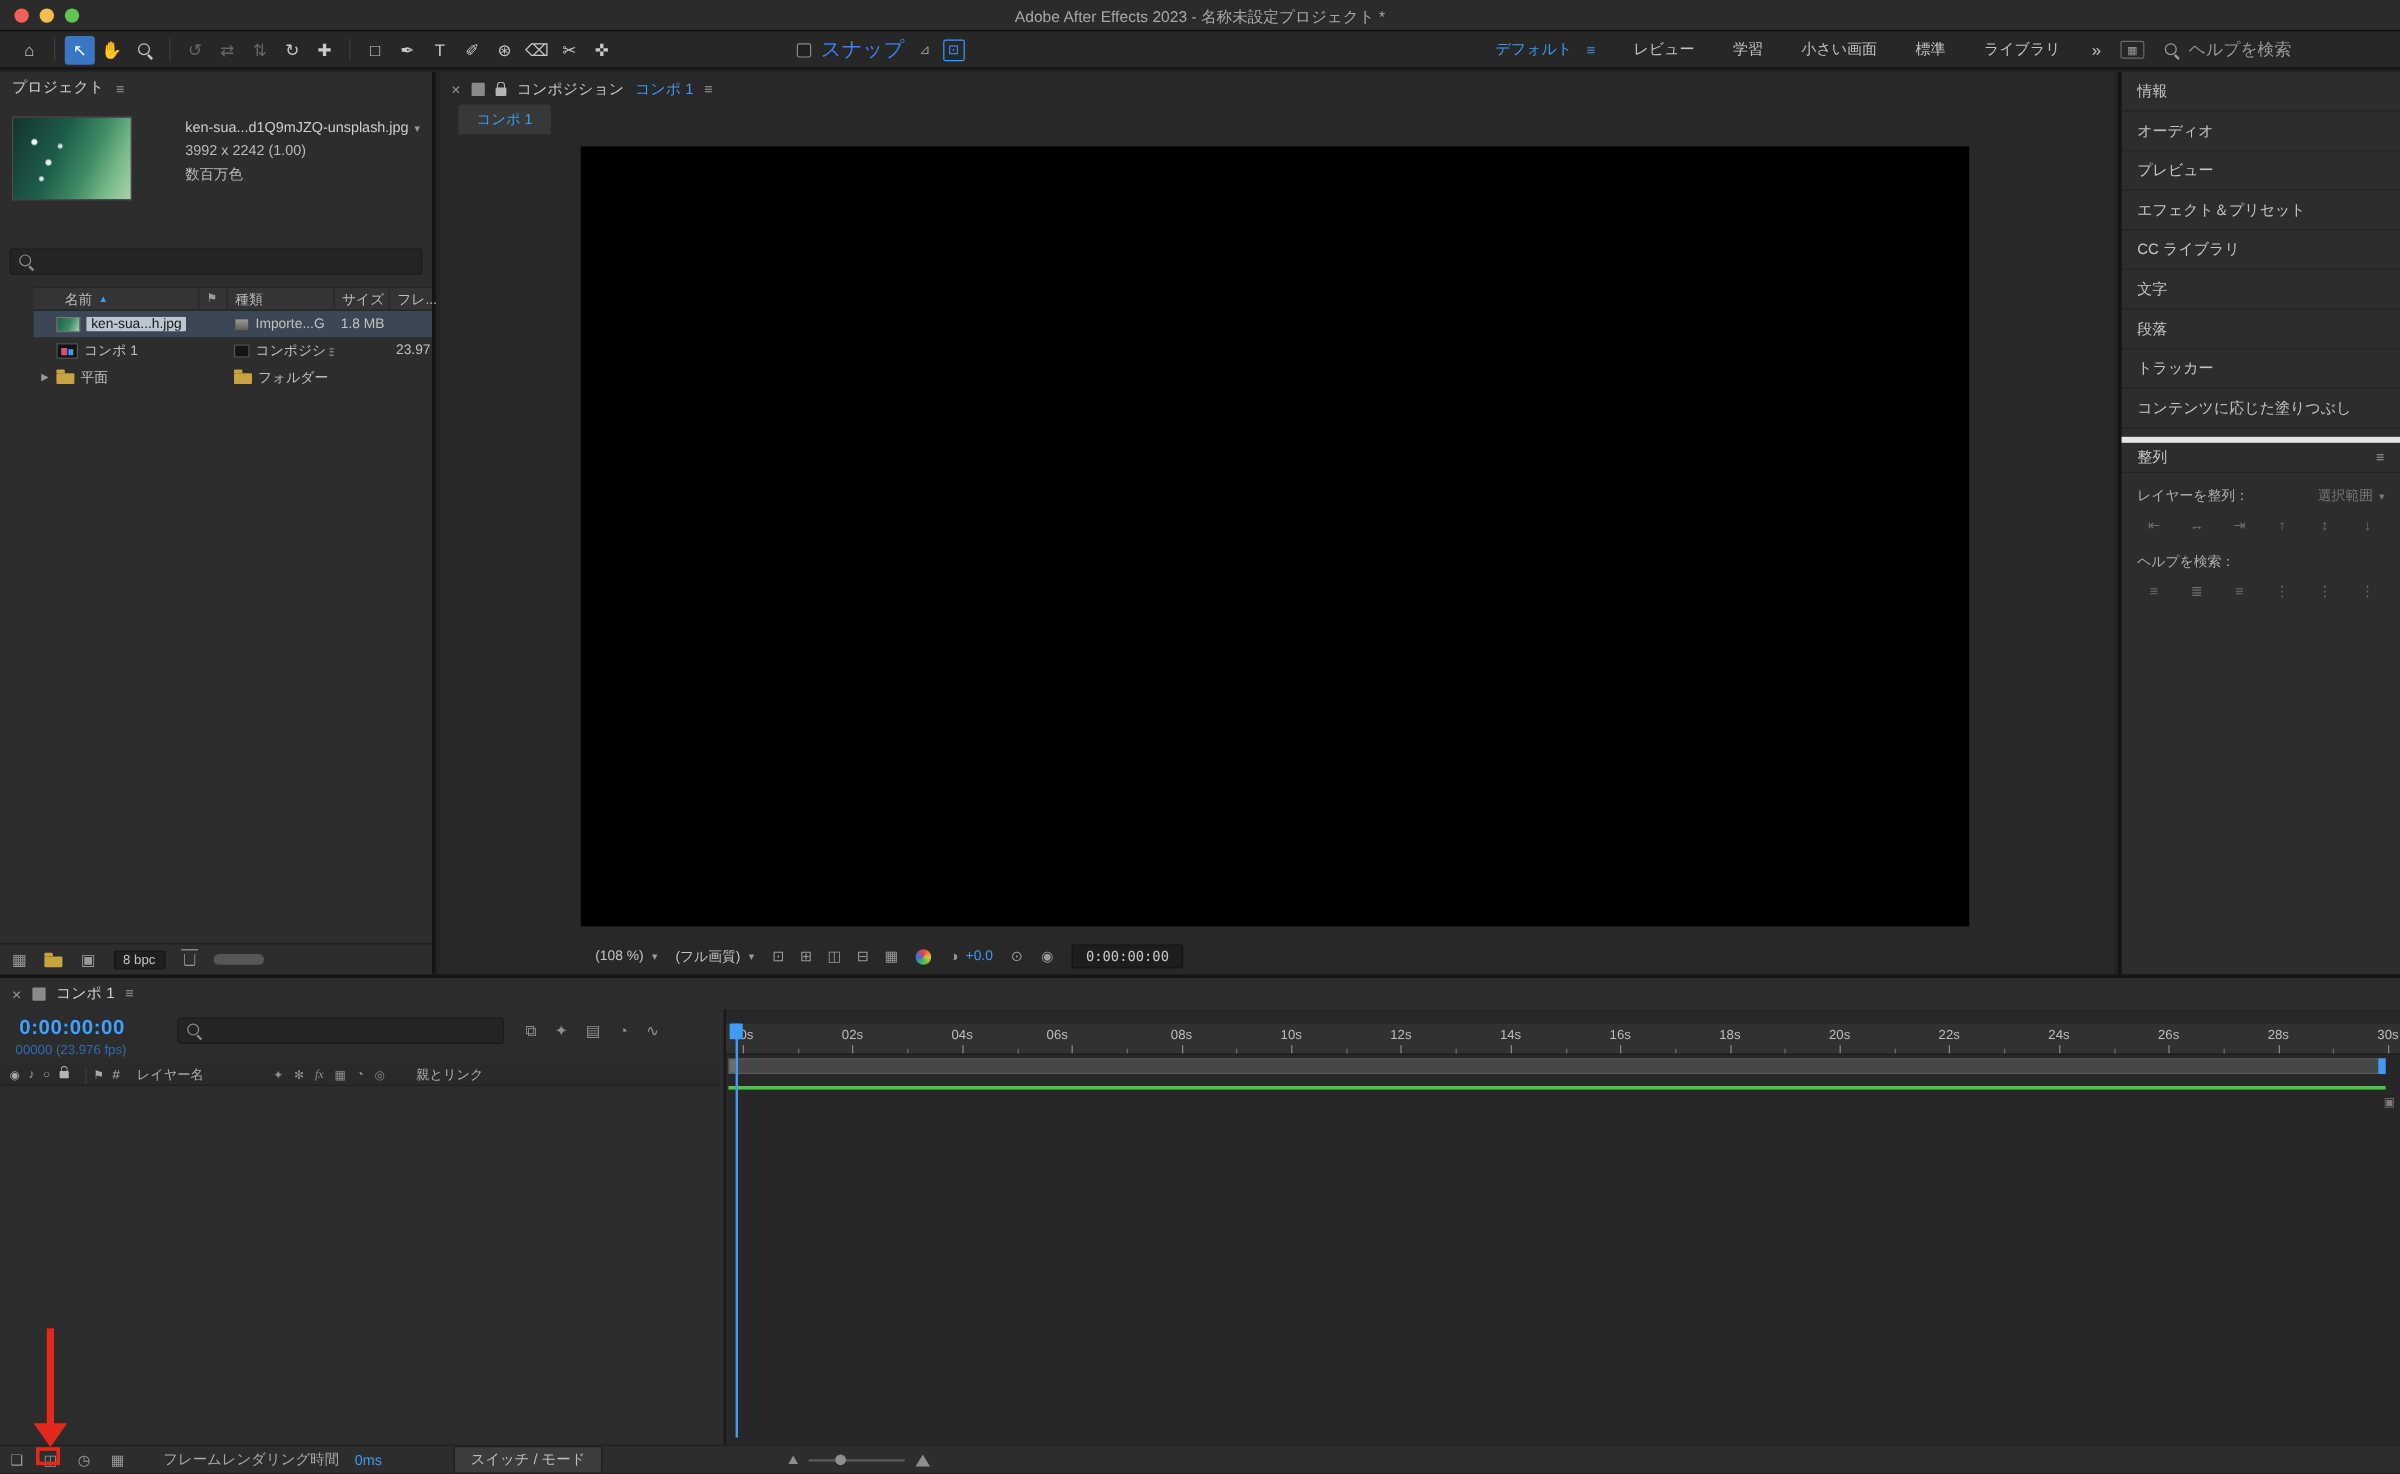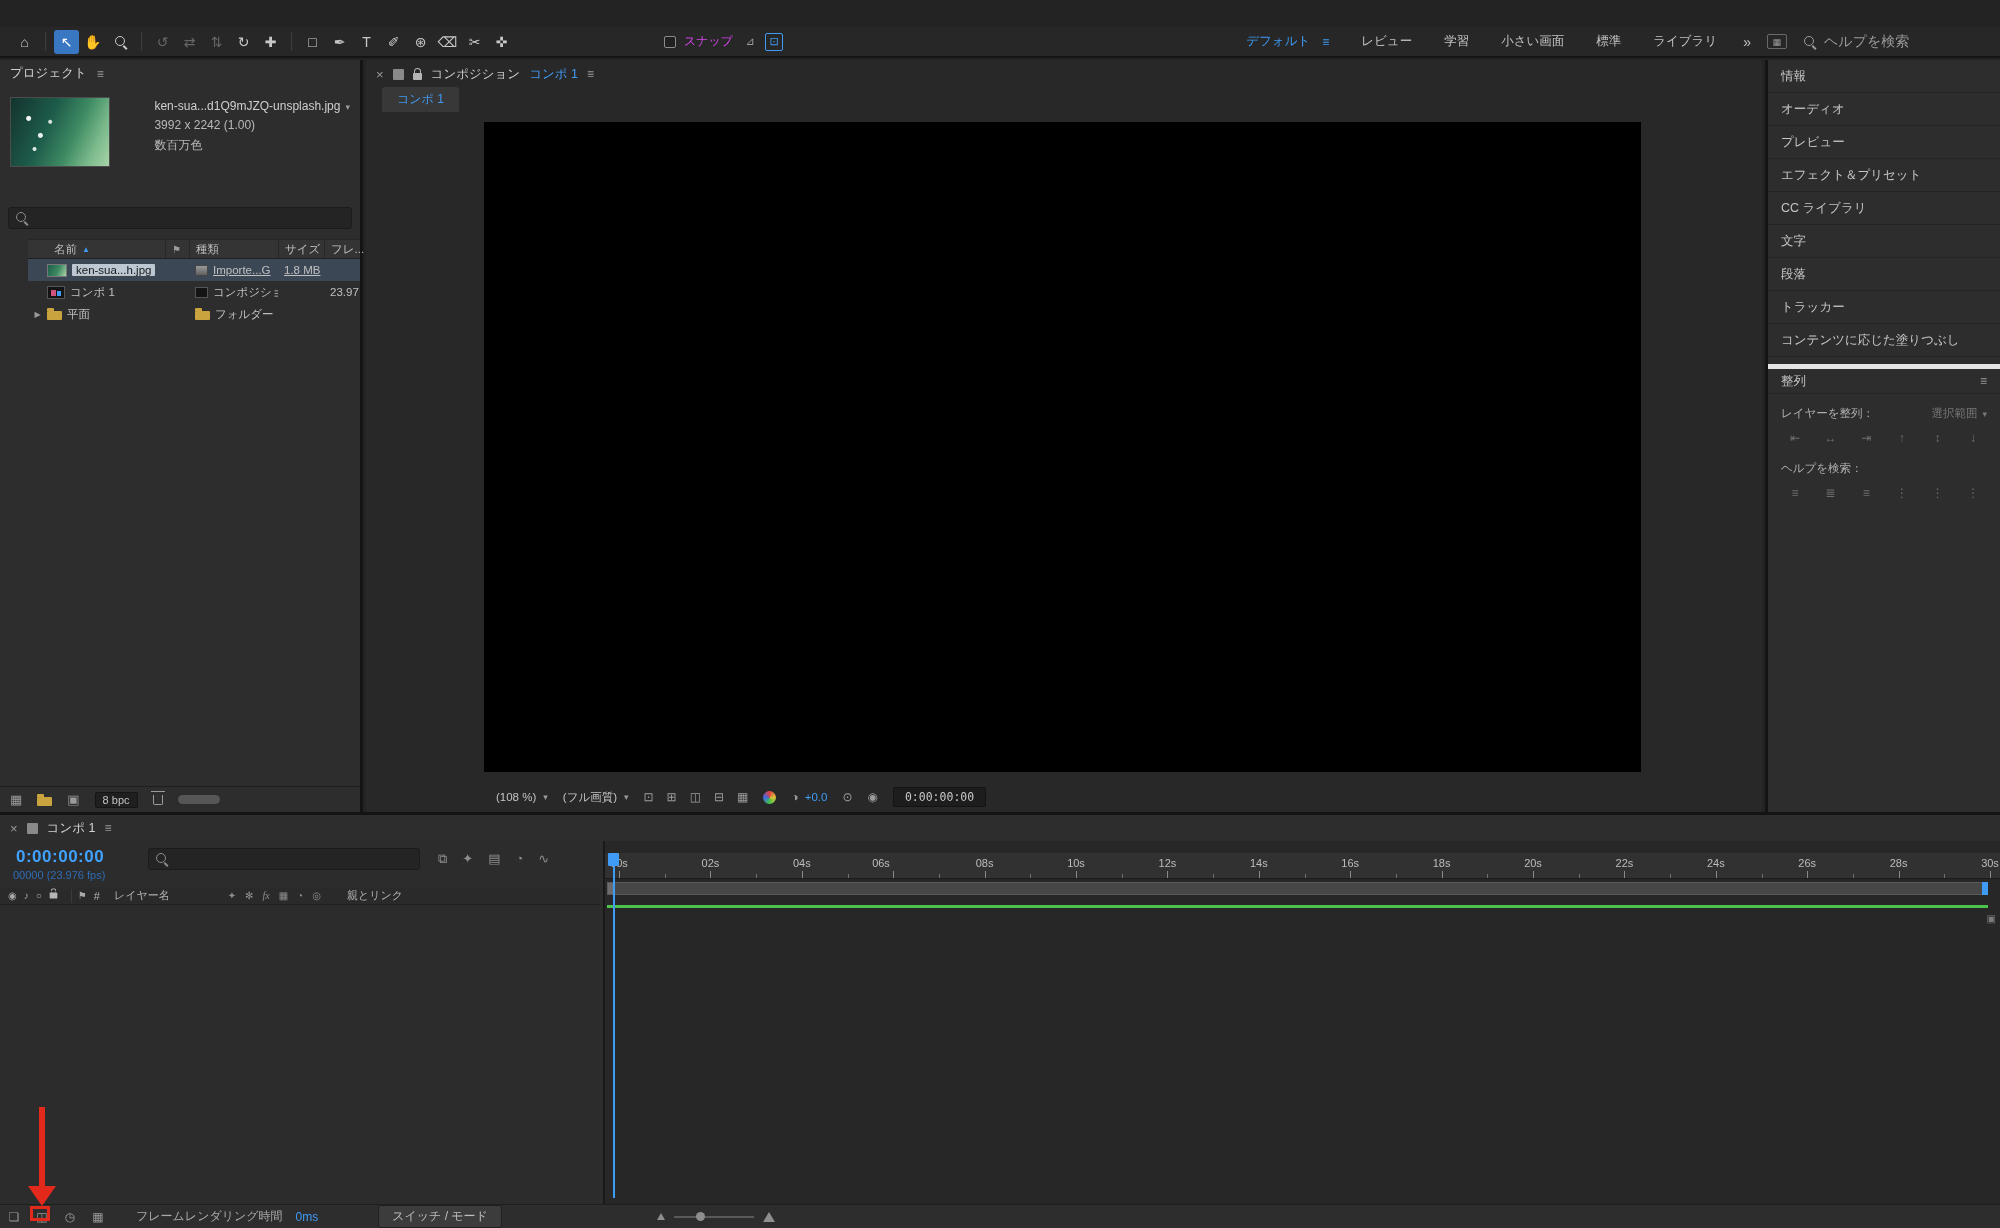--- a/index.html
+++ b/index.html
@@ -20,21 +20,21 @@
   .tools { display:flex; align-items:center; gap:2px; }
   .tool { width:25px; height:24px; display:flex; align-items:center; justify-content:center; font-size:14px; color:#c9c9c9; border-radius:3px; }
   .tool.selected { background:#3a77c2; color:#fff; }
   .tool.dim { color:#666; }
   .tool-sep { width:1px; height:19px; background:#3d3d3d; margin:0 6px; }
   .magicon { position:relative; width:14px; height:14px; display:inline-block; }
   .magicon::before { content:""; position:absolute; left:1px; top:1px; width:8px; height:8px; border:1.6px solid currentColor; border-radius:50%; }
   .magicon::after { content:""; position:absolute; left:10px; top:10px; width:5px; height:1.6px; background:currentColor; transform:rotate(45deg); transform-origin:0 0; }
   .snap-group { display:flex; align-items:center; gap:8px; margin-left:150px; }
   .checkbox { width:12px; height:12px; border:1px solid #8b8b8b; border-radius:2px; background:#202020; }
-  .snap-label { font-size:12px; color:#d946ef; }
+  .snap-label { font-size:17px; color:#3b82f6; }
   .snap-mini { width:18px; height:18px; display:flex; align-items:center; justify-content:center; color:#9b9b9b; font-size:11px; }
   .snap-mini.blue { border:1px solid #3f9bf5; color:#3f9bf5; border-radius:2px; }
   .workspaces { display:flex; align-items:center; gap:32px; margin-left:auto; }
   .ws { font-size:12.5px; color:#c3c3c3; white-space:nowrap; }
   .ws.active { color:#3f9bf5; }
   .ws-menu { color:#3f9bf5; font-size:12px; margin-left:-20px; }
   .overflow-btn { margin-left:26px; color:#c3c3c3; font-size:14px; }
   .ws-grid { margin:0 16px; width:20px; height:15px; border:1px solid #6a6a6a; border-radius:2px; display:flex; align-items:center; justify-content:center; font-size:9px; color:#9b9b9b; }
   .help-search { display:flex; align-items:center; gap:7px; color:#9a9a9a; font-size:14px; width:185px; }
   
@@ -58,21 +58,21 @@
   .depth { margin-top:2px; }
   .proj-search { margin:40px 8px 0 8px; height:22px; background:#242424; border:1px solid #1b1b1b; border-radius:3px; display:flex; align-items:center; padding:0 6px; color:#8c8c8c; }
   .proj-table { margin-top:10px;padding-left:28px; }
   .pgrid { display:grid; grid-template-columns:137px 24px 89px 46px 46px 1fr; align-items:center; }
   .proj-header { height:20px; background:#343434; border-top:1px solid #262626; border-bottom:1px solid #1f1f1f; font-size:11.5px; color:#bdbdbd; }
   .proj-header .cell { display:flex; align-items:center; gap:5px; height:100%; padding-left:6px; border-left:1px solid #272727; }
   .proj-header .cell.first { border-left:none; padding-left:26px; }
   .sort-tri { color:#3f9bf5; font-size:8px; }
   .tag-glyph { color:#9b9b9b; font-size:10px; }
   .proj-row { height:22px; font-size:11.5px; color:#c0c0c0; }
-  .proj-row.selected { background:#3b4754;text-decoration:underline; }
+  .proj-row.selected { background:#3b4754; }
   .name-cell { display:flex; align-items:center; gap:5px; padding-left:5px; overflow:hidden; }
   .twirl { width:9px; color:#9a9a9a; font-size:8px; text-align:center; flex:none; }
   .mini-thumb { flex:none; width:20px; height:13px; border:1px solid #777; background:linear-gradient(115deg,#1d5c4a 0%,#3e8a63 55%,#a8d4a8 100%); }
   .comp-mini { flex:none; width:18px; height:13px; background:#141414; border:1px solid #555; position:relative; }
   .comp-mini::before { content:""; position:absolute; left:3px; top:3px; width:5px; height:6px; background:#d0527f; }
   .comp-mini::after { content:""; position:absolute; right:3px; top:4px; width:4px; height:5px; background:#3f9bf5; }
   .folder-icon { flex:none; width:15px; height:9px; background:#c9a43e; border-radius:1px; position:relative; margin-top:3px; }
   .folder-icon::before { content:""; position:absolute; top:-3px; left:0; width:7px; height:3px; background:#c9a43e; border-radius:1px 1px 0 0; }
   .sel-label { background:#bcc7d2; color:#15181b; padding:0 4px; border-radius:1px; white-space:nowrap; }
   .type-cell { display:flex; align-items:center; gap:5px; padding-left:6px; overflow:hidden; white-space:nowrap; }
@@ -155,20 +155,28 @@
   
   .red-shaft { position:absolute; left:39px; top:1107px; width:6px; height:80px; background:#e3281c; z-index:60; }
   .red-head { position:absolute; left:28px; top:1186px; width:0; height:0; border-left:14px solid transparent; border-right:14px solid transparent; border-top:20px solid #e3281c; z-index:60; }
   .red-box { position:absolute; left:30px; top:1206px; width:20px; height:15px; border:3px solid #e3281c; z-index:60; }
 </style>
 </head>
 <body>
 
 <div id="app">
 
+  <div class="titlebar">
+    <div class="traffic">
+      <span class="tl red"></span>
+      <span class="tl yellow"></span>
+      <span class="tl green"></span>
+    </div>
+    <div class="win-title">Adobe After Effects 2023 - 名称未設定プロジェクト *</div>
+  </div>
 
   <div class="toolbar">
     <div class="tools" id="tools">
         <span class="tool">⌂</span>
         <span class="tool-sep"></span>
         <span class="tool selected">↖</span>
         <span class="tool">✋</span>
         <span class="tool">
           <span class="magicon"></span>
         </span>

